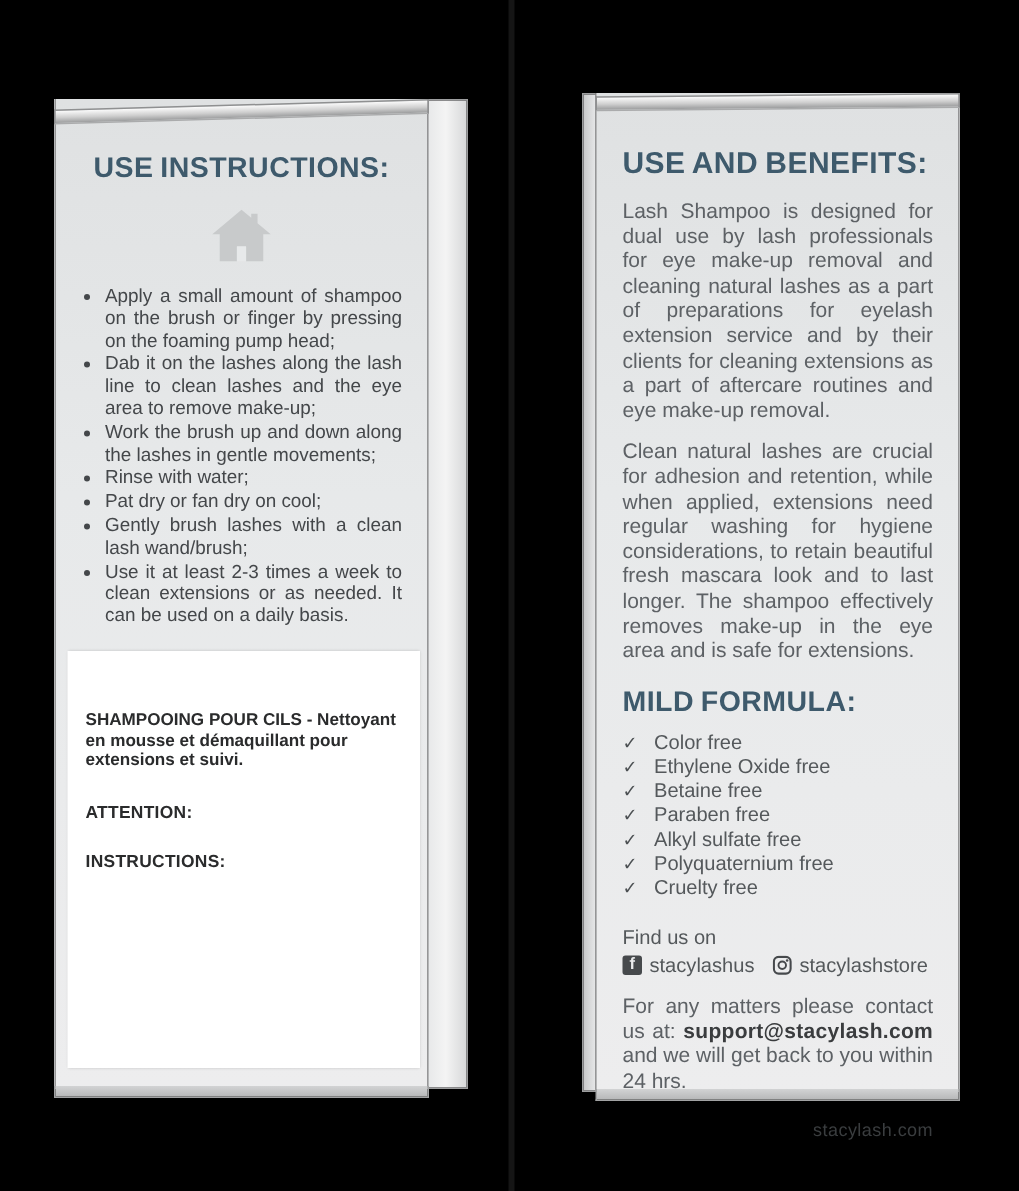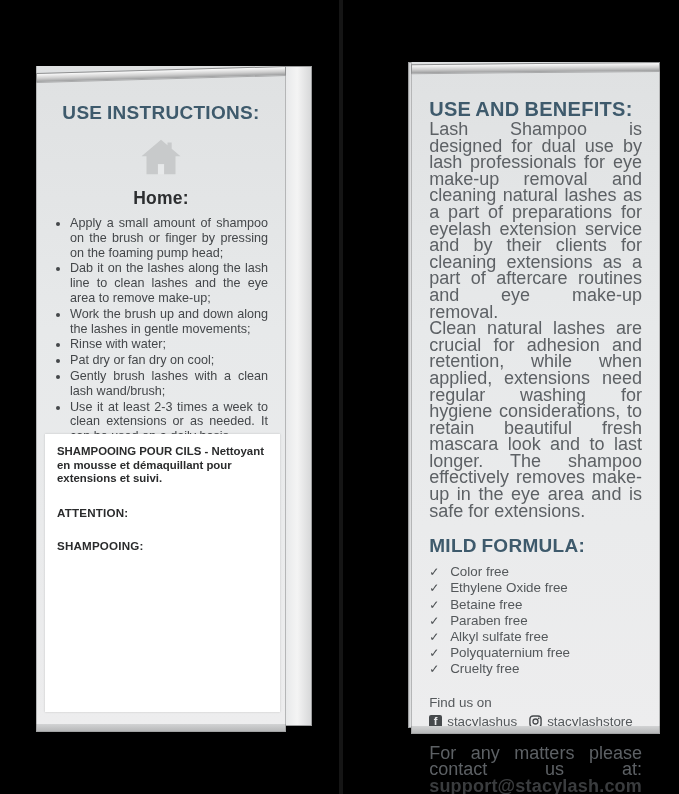--- a/index.html
+++ b/index.html
@@ -4,21 +4,21 @@
 <style>
   * { margin:0; padding:0; box-sizing:border-box; }
   html,body { background:#ffffff; }
   body { font-family:"Liberation Sans", sans-serif; }
   .scene { position:relative; width:679px; height:794px; background:#000000; overflow:hidden; }
 
   .divider { position:absolute; left:339px; top:0; width:4px; height:794px; background:#151515; }
 
   .box { position:absolute; display:flex; align-items:stretch; }
   .box-left  { left:36px;  top:66px; width:276px; height:660px; }
-  .box-right { left:408px; top:62px; width:252px; height:666px; }
+  .box-right { left:388px; top:62px; width:252px; height:666px; }
 
   .face {
     position:relative; flex:1;
     background:linear-gradient(180deg,#dfe1e2 0%,#e7e9ea 40%,#ededee 100%);
     border:1px solid #b5b6b7; border-top:none;
   }
   .flap {
     position:absolute; top:0; left:-1px; right:-1px; height:10px;
     background:linear-gradient(180deg,#fbfbfb 0%,#cfcfcf 55%,#9c9d9e 100%);
     border:1px solid #8f9091; border-bottom:1px solid #aaabac;
@@ -55,25 +55,25 @@
     text-align:justify; margin-bottom:1px;
   }
   ul.instructions li::marker { color:#44474a; }
 
   .label {
     position:absolute; left:8px; right:5px; top:368px; bottom:13px;
     background:#ffffff; padding:11px 10px 8px 12px;
     box-shadow:0 0 2px rgba(0,0,0,0.18);
     color:#2a2b2c;
   }
-  .label .intro { font-size:11.4px; font-weight:700; line-height:13.6px; }
+  .label .intro { font-size:11.4px; font-weight:700; line-height:13.6px;margin-top:29px; }
   .label h3 { font-size:11.6px; font-weight:700; margin-top:20px; letter-spacing:0.2px; }
   .label p { font-size:11.3px; line-height:13.6px; margin-top:2px; color:#2f3031; }
 
-  .benefits p { font-size:18px; line-height:16.6px; color:#5d6165; text-align:justify; }
+  .benefits p { font-size:14px; line-height:16.6px; color:#5d6165; text-align:justify; margin-top:11px; }
   .mild-heading { color:#3e5a6c; font-size:19px; font-weight:700; letter-spacing:0.3px; margin-top:16px; word-spacing:-1px; }
 
   ul.formula { list-style:none; margin-top:7px; }
   ul.formula li { font-size:13.4px; line-height:15.2px; color:#54585b; display:flex; align-items:baseline; }
   .check { color:#4c5053; font-size:12px; width:21px; flex:0 0 21px; }
 
   .findus { margin-top:17px; font-size:13.4px; color:#54585b; }
   .social-row { display:flex; align-items:center; margin-top:4px; font-size:13.4px; color:#54585b; }
   .fb-icon {
     display:inline-flex; align-items:center; justify-content:center;
@@ -99,36 +99,35 @@
       <div class="face-inner">
         <div class="panel-heading">USE INSTRUCTIONS:</div>
 
         <div class="house-wrap">
           <svg width="46" height="42" viewBox="0 0 24 22" aria-hidden="true">
             <path d="M12 2 1.8 10.6h2.6V20h6v-5.2h3.2V20h6v-9.4h2.6L17.6 6.7V3.4h-2.2v1.4L12 2z" fill="#c8cacb"></path>
             <rect x="10.4" y="14.8" width="3.2" height="5.2" fill="#e7e9ea"></rect>
           </svg>
         </div>
 
-        <div class="home-title">Home:</div>
 
         <ul class="instructions">
             <li><span>Apply a small amount of shampoo on the brush or finger by pressing on the foaming pump head;</span></li>
             <li><span>Dab it on the lashes along the lash line to clean lashes and the eye area to remove make-up;</span></li>
             <li><span>Work the brush up and down along the lashes in gentle movements;</span></li>
             <li><span>Rinse with water;</span></li>
             <li><span>Pat dry or fan dry on cool;</span></li>
             <li><span>Gently brush lashes with a clean lash wand/brush;</span></li>
             <li><span>Use it at least 2-3 times a week to clean extensions or as needed. It can be used on a daily basis.</span></li>
           </ul>
 
         <div class="label">
           <div class="intro">SHAMPOOING POUR CILS - Nettoyant en mousse et démaquillant pour extensions et suivi.</div>
           <h3>ATTENTION:</h3>
-          <h3>SHAMPOOING:</h3>
+          <h3>INSTRUCTIONS:</h3>
         </div>
       </div>
     </div>
     <div class="side"></div>
   </div>
 
   <div class="box box-right">
     <div class="side-thin"></div>
     <div class="face">
       <div class="flap"></div>

